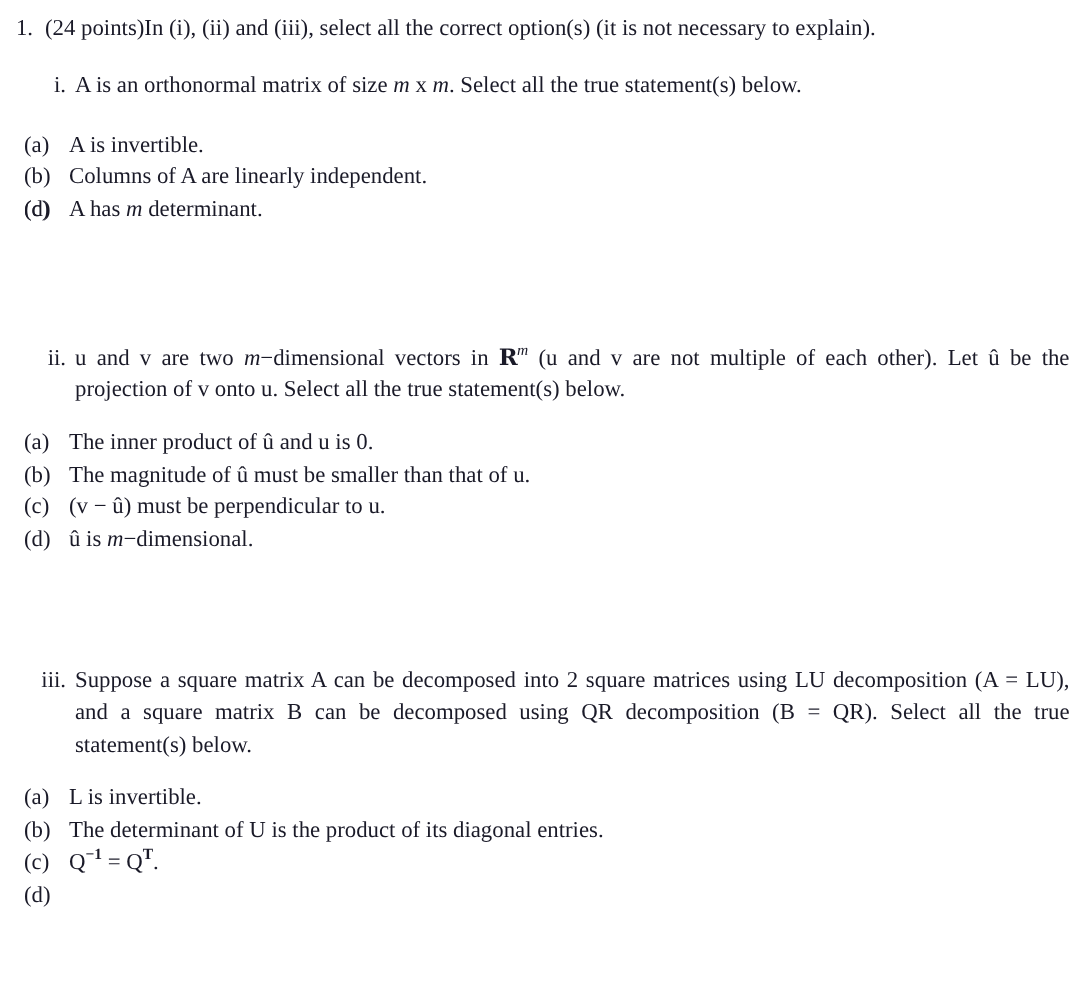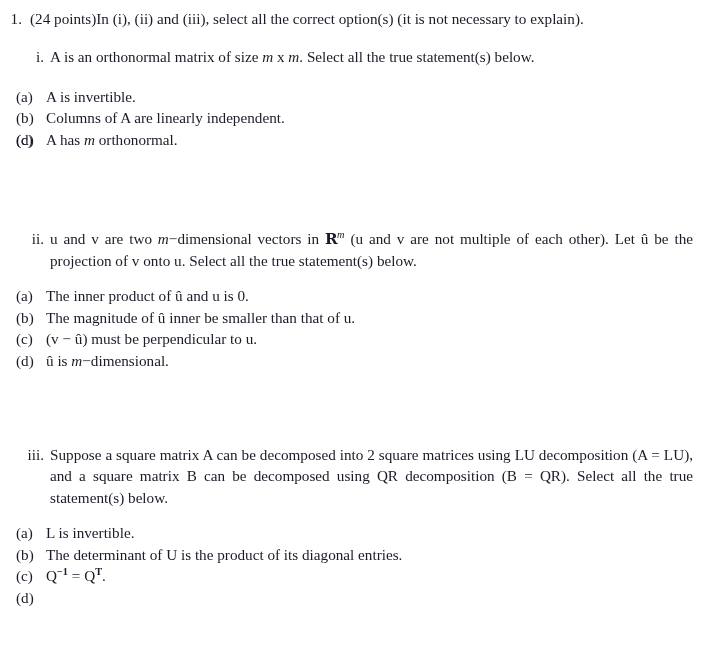--- a/index.html
+++ b/index.html
@@ -61,21 +61,20 @@
     width: 22px;
     text-align: right;
     font-size: 15.2px;
     line-height: 21.8px;
   }
   .sub-stem {
     font-size: 15.2px;
     line-height: 21.8px;
     text-align: justify;
     text-justify: inter-word;
-    padding-right: 20px;
   }
   .sub-stem.nojust { text-align: left; }
 
   
   .opt-list {
     margin: 0;
     padding: 0;
     margin-left: 16px;
   }
   .opt-item {
@@ -138,37 +137,37 @@
       <div class="sub-stem nojust"><b>A</b><span> is an orthonormal matrix of size </span><span class="it">m</span><span> x </span><span class="it">m</span><span>. Select all the </span><b>true statement(s)</b><span> below.</span></div>
     </div>
   </div>
 
   <div style="height:18px"></div>
 
   <div class="opt-list">
       <div class="opt-item"><span class="opt-lbl">(a)</span><span><b>A</b><span> is invertible.</span></span></div>
       <div class="opt-item"><span class="opt-lbl">(b)</span><span><span>Columns of </span><b>A</b><span> are linearly independent.</span></span></div>
       <div class="opt-item"><span class="opt-lbl">(c)</span></div>
-      <div class="opt-item"><span class="opt-lbl">(d)</span><span><b>A</b><span> has </span><span class="it">m</span><span> orthonormal.</span></span></div>
+      <div class="opt-item"><span class="opt-lbl">(d)</span><span><b>A</b><span> has </span><span class="it">m</span><span> determinant.</span></span></div>
     </div>
 
   <div class="gap-after-i"></div>
 
   <div class="sub-list">
     <div class="sub-item">
       <span class="sub-num">ii.</span>
       <div class="sub-stem"><b>u</b><span> and </span><b>v</b><span> are two </span><span class="it">m</span><span>−dimensional vectors in </span><span class="bb">R</span><sup class="sup-it">m</sup><span> (</span><b>u</b><span> and </span><b>v</b><span> are not multiple of each other). Let </span><b>û</b><span> be the projection of </span><b>v</b><span> onto </span><b>u</b><span>. Select all the </span><b>true statement(s)</b><span> below.</span></div>
     </div>
   </div>
 
   <div style="height:13px"></div>
 
   <div class="opt-list">
       <div class="opt-item"><span class="opt-lbl">(a)</span><span><span>The inner product of </span><b>û</b><span> and </span><b>u</b><span> is 0.</span></span></div>
-      <div class="opt-item"><span class="opt-lbl">(b)</span><span><span>The magnitude of </span><b>û</b><span> inner be smaller than that of </span><b>u</b><span>.</span></span></div>
+      <div class="opt-item"><span class="opt-lbl">(b)</span><span><span>The magnitude of </span><b>û</b><span> must be smaller than that of </span><b>u</b><span>.</span></span></div>
       <div class="opt-item"><span class="opt-lbl">(c)</span><span><span>(</span><b>v</b><span> − </span><b>û</b><span>) must be perpendicular to </span><b>u</b><span>.</span></span></div>
       <div class="opt-item"><span class="opt-lbl">(d)</span><span><b>û</b><span> is </span><span class="it">m</span><span>−dimensional.</span></span></div>
     </div>
 
   <div class="gap-after-ii"></div>
 
   <div class="sub-list">
     <div class="sub-item">
       <span class="sub-num">iii.</span>
       <div class="sub-stem"><span>Suppose a square matrix </span><b>A</b><span> can be decomposed into 2 square matrices using LU decomposition (</span><b>A = LU</b><span>), and a square matrix </span><b>B</b><span> can be decomposed using QR decomposition (</span><b>B = QR</b><span>). Select all the </span><b>true statement(s)</b><span> below.</span></div>

